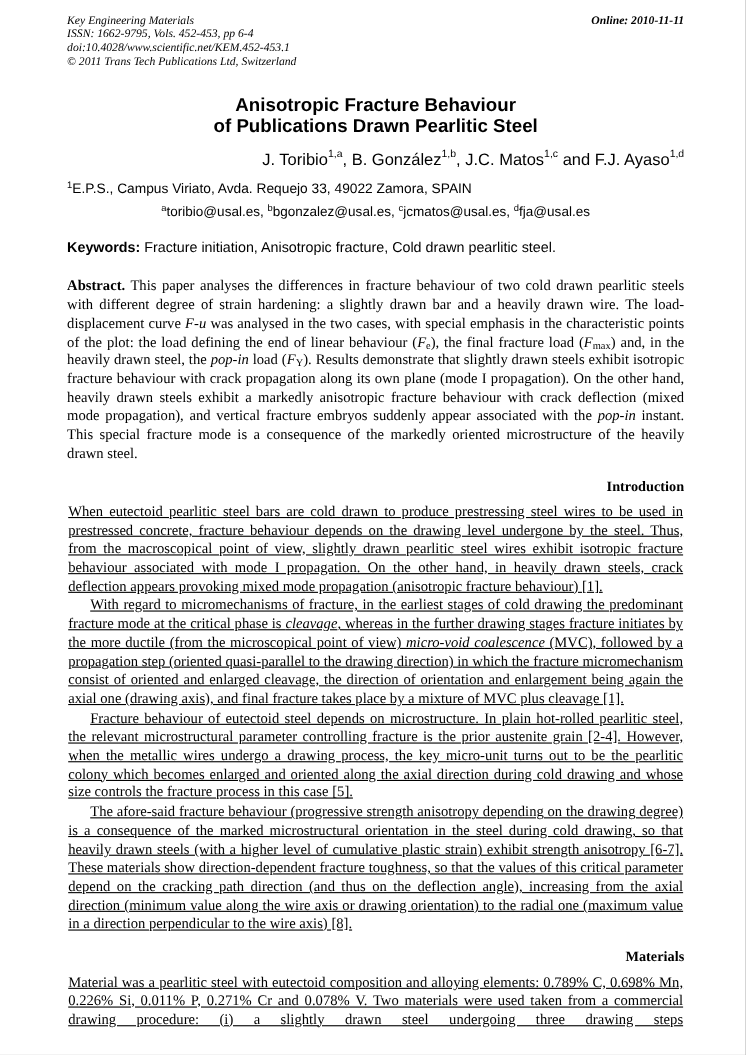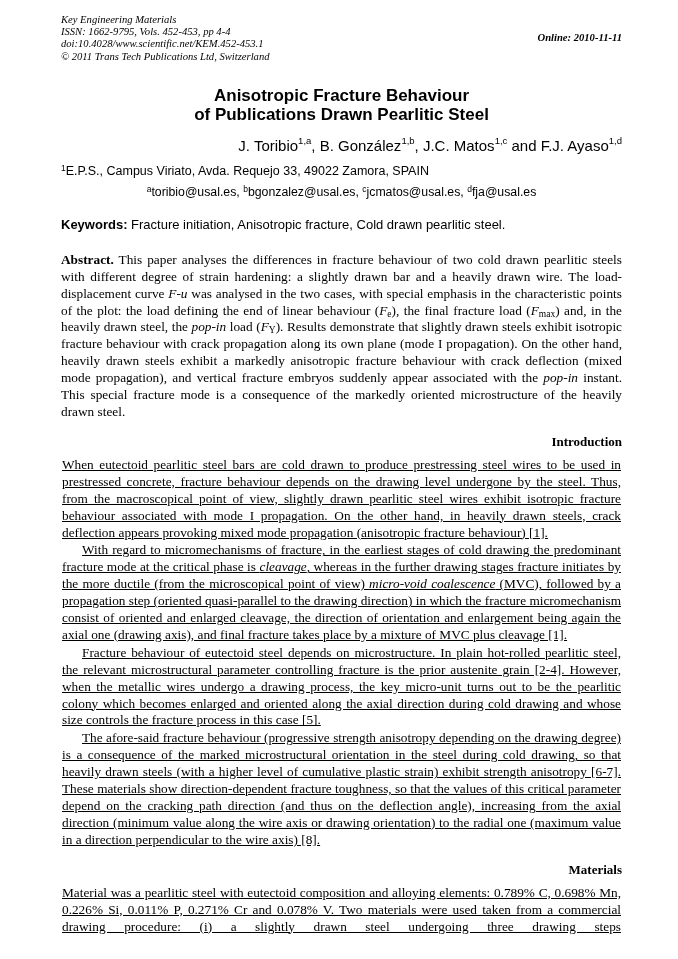--- a/index.html
+++ b/index.html
@@ -3,21 +3,21 @@
 <meta charset="utf-8">
 <style>
   html,body{margin:0;padding:0;background:#888;}
   .page{
     width:678px;height:959px;background:#ffffff;color:#000;
     box-sizing:border-box;padding:14px 56px 0 61px;
     position:relative;overflow:hidden;margin:0 auto;
     font-family:"Liberation Serif",serif;
   }
   
-  .hdr{display:flex;justify-content:space-between;align-items:center;
+  .hdr{display:flex;justify-content:space-between;align-items:flex-start;
     font-style:italic;font-size:10.6px;line-height:12.2px;
     font-family:"Liberation Serif",serif;}
   .hdr-left div{white-space:nowrap;}
   .hdr-right{white-space:nowrap;font-weight:bold;}
   
   .title{margin-top:23px;text-align:center;
     font-family:"Liberation Sans",sans-serif;font-weight:bold;
     font-size:17px;line-height:19px;}
   .authors{margin-top:11px;text-align:right;
     font-family:"Liberation Sans",sans-serif;font-size:15px;line-height:21px;}
@@ -44,21 +44,21 @@
   .bodytext sub.after-i{font-style:normal;}
 </style>
 </head>
 <body>
 
 <div class="page">
 
   <div class="hdr">
     <div class="hdr-left">
       <div>Key Engineering Materials</div>
-      <div>ISSN: 1662-9795, Vols. 452-453, pp 4-4</div>
+      <div>ISSN: 1662-9795, Vols. 452-453, pp 6-4</div>
       <div>doi:10.4028/www.scientific.net/KEM.452-453.1</div>
       <div>© 2011 Trans Tech Publications Ltd, Switzerland</div>
     </div>
     <div class="hdr-right">Online: 2010-11-11</div>
   </div>
 
   <div class="title">
     <div>Anisotropic Fracture Behaviour</div>
     <div>of Publications Drawn Pearlitic Steel</div>
   </div>

